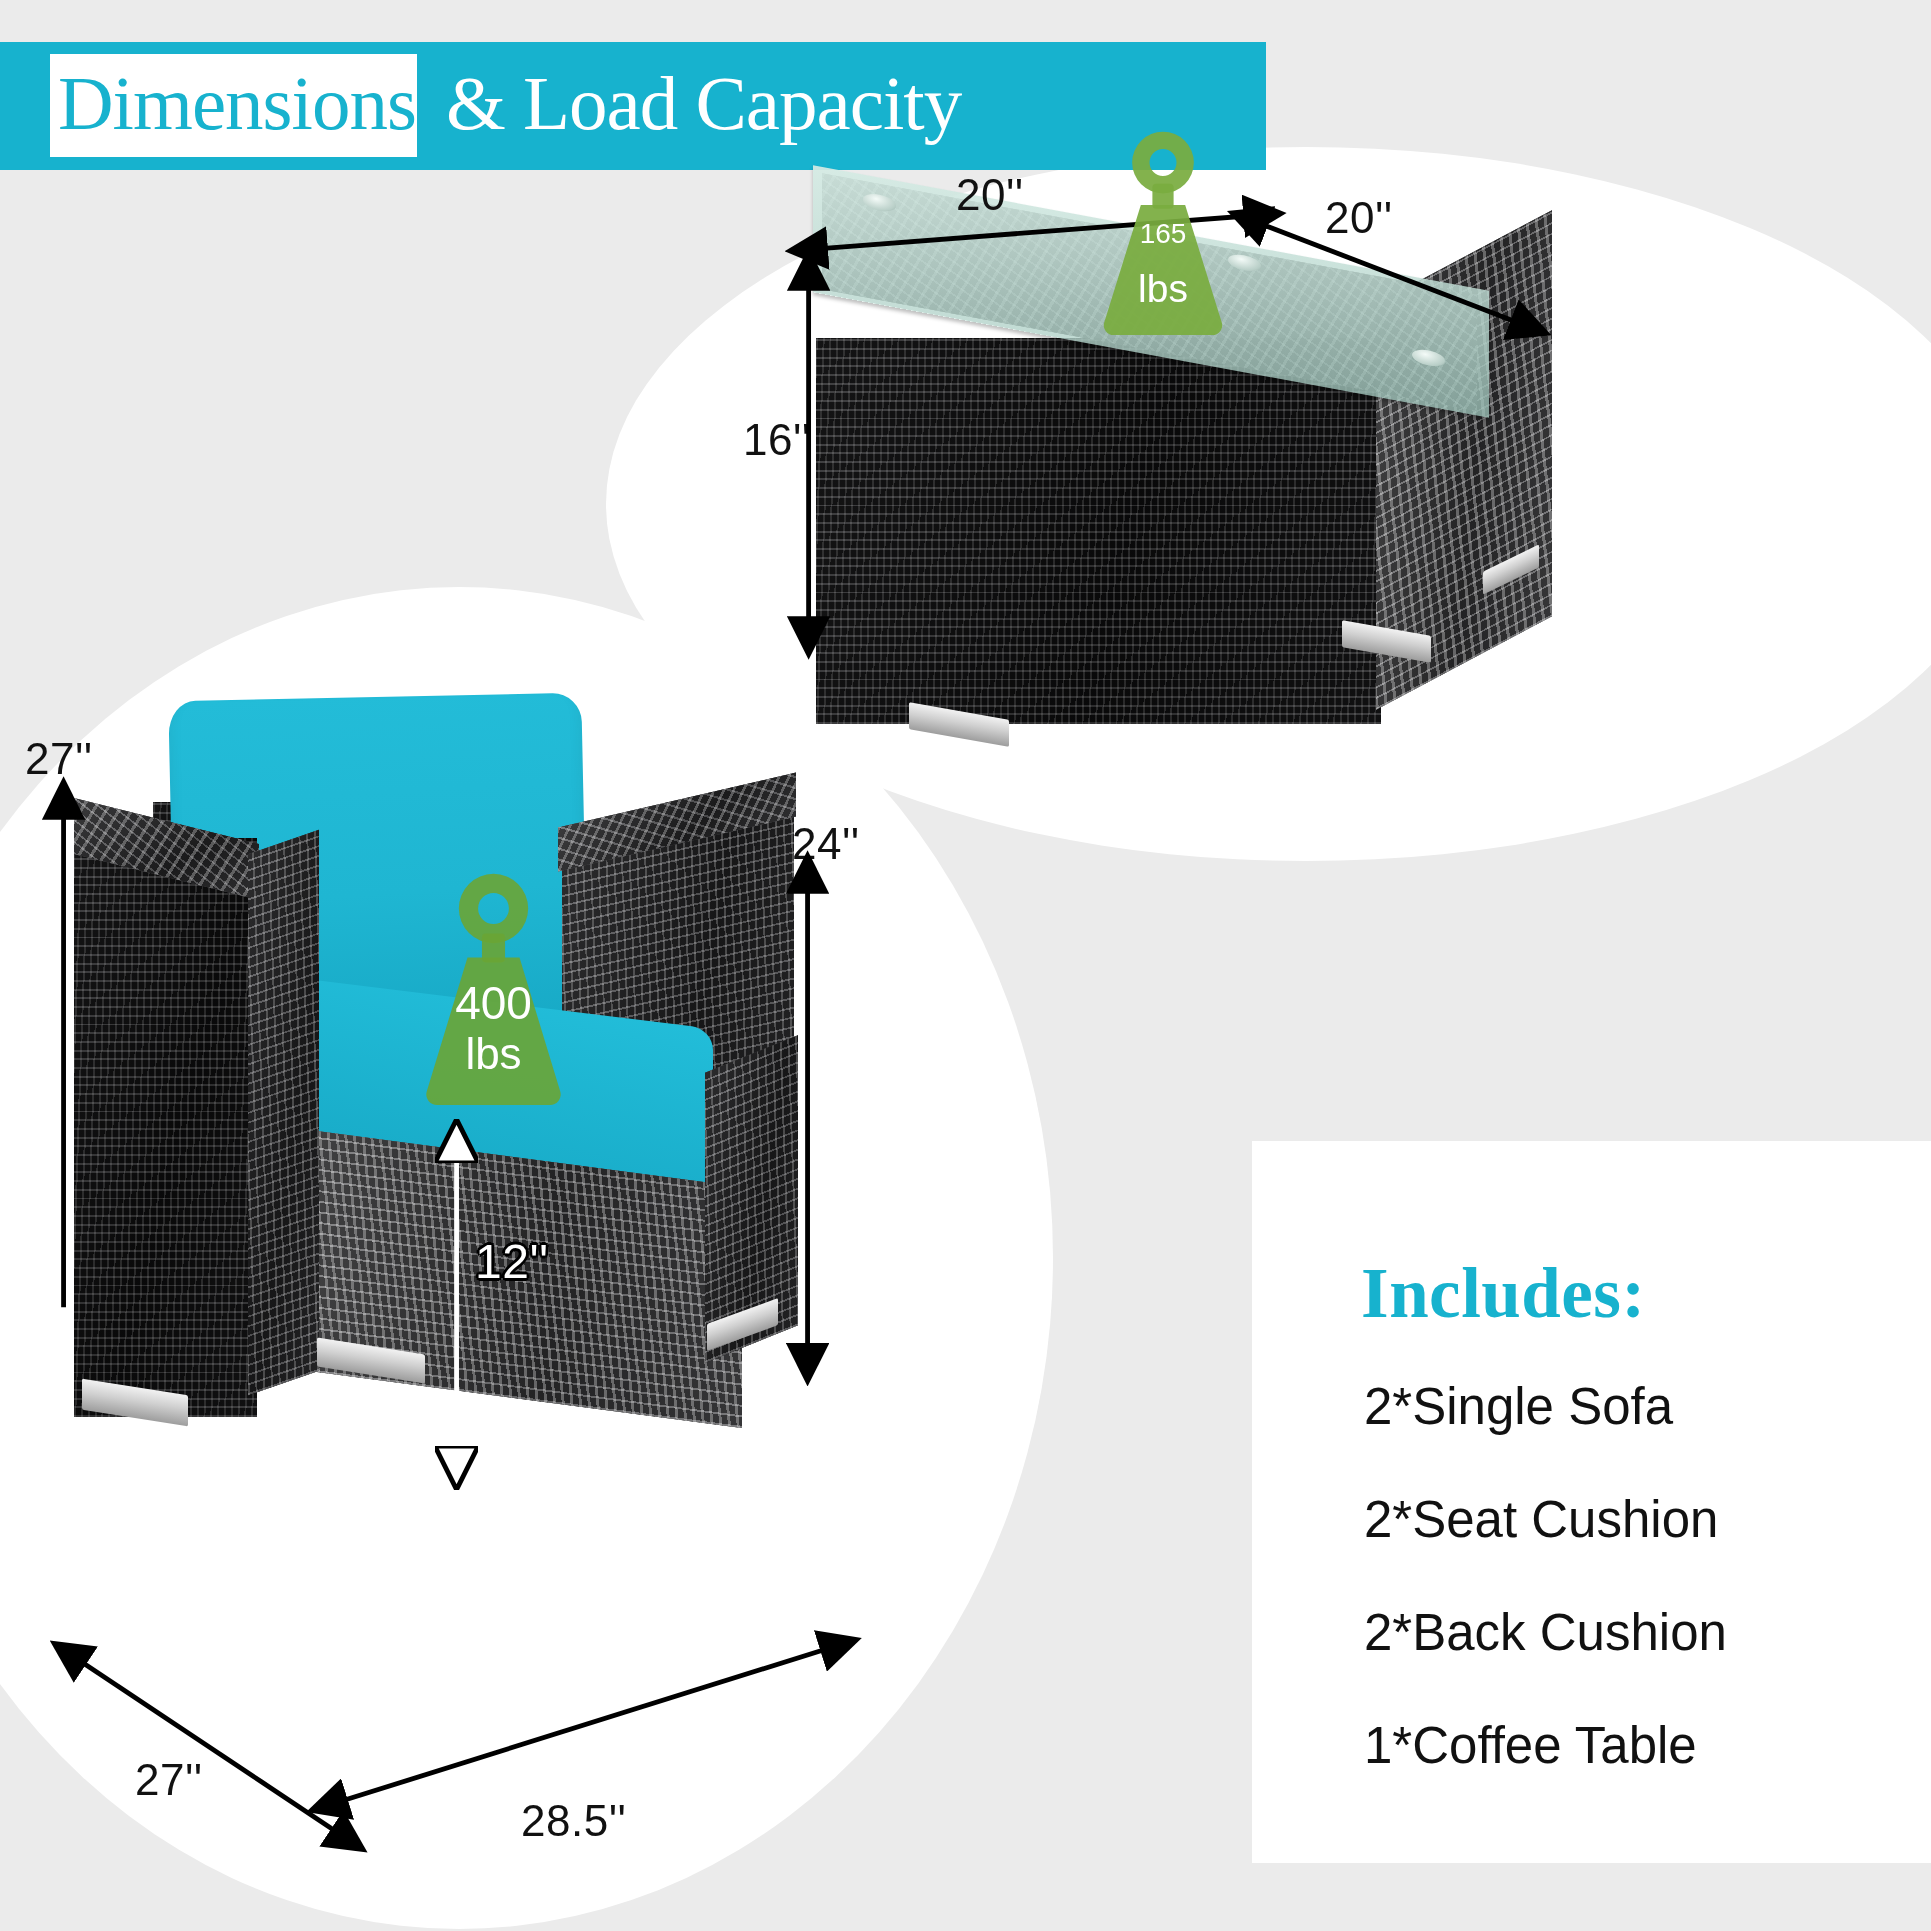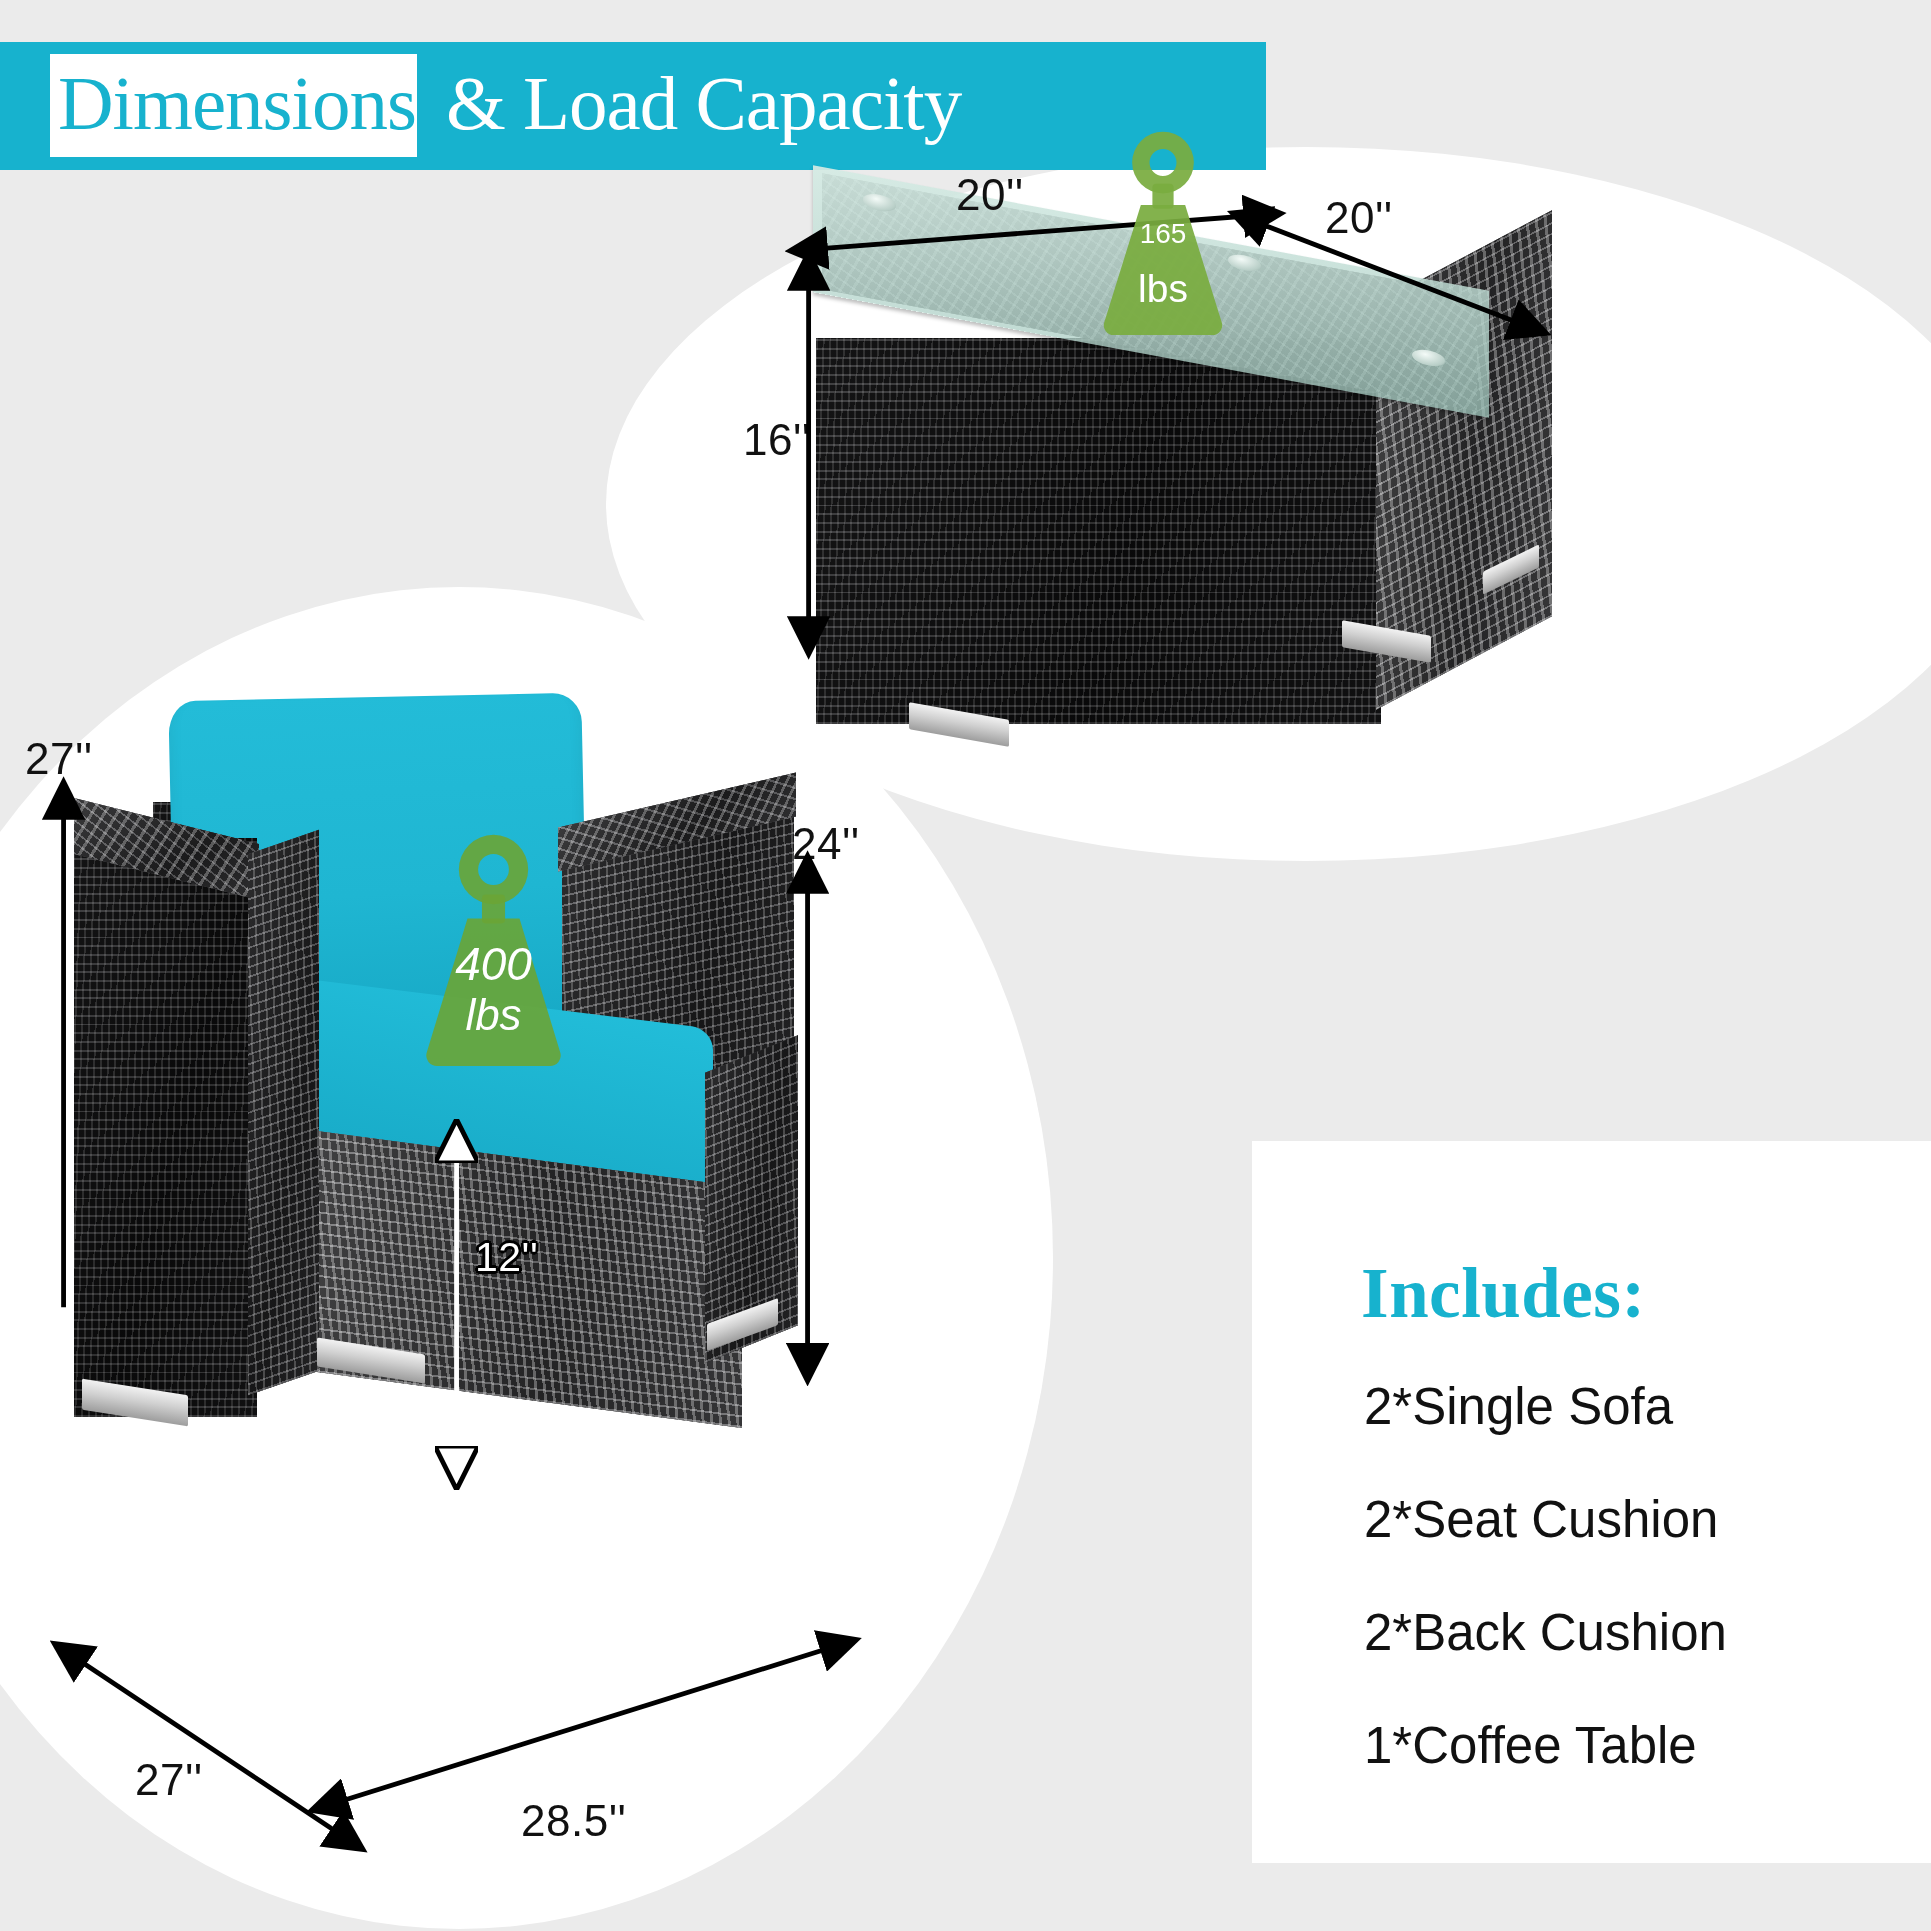--- a/index.html
+++ b/index.html
@@ -232,21 +232,21 @@
   <div id="chair-base-front" class="weave-light"></div>
   <div id="chair-base-right" class="weave-mid"></div>
   <div id="chair-armL-out" class="weave-dark"></div>
   <div id="chair-armL-top" class="weave-top"></div>
   <div id="chair-armL-in" class="weave-mid"></div>
   <div id="chair-foot-l" class="foot"></div>
   <div id="chair-foot-m" class="foot"></div>
   <div id="chair-foot-r" class="foot"></div>
 </div>
 
-<div class="weight" id="weight-chair" style="left:402px;top:827px;width:183px;height:241px;font-style:italic;">
+<div class="weight" id="weight-chair" style="left:402px;top:866px;width:183px;height:241px;">
   <svg width="183" height="241" viewBox="0 0 190 250">
     <g fill="#6aa535" fill-opacity="0.9">
       <path d="M68 8 a36 36 0 1 1 0 72 a36 36 0 1 1 0 -72 Z
                M68 28 a16 16 0 1 0 0 32 a16 16 0 1 0 0 -32 Z" transform="translate(27,0)"></path>
       <rect x="83" y="70" width="24" height="30" rx="4"></rect>
       <path d="M68 95 h54 l42 138 a11 11 0 0 1 -11 15 H37 a11 11 0 0 1 -11 -15 Z"></path>
     </g>
   </svg>
   <div class="wlabel" style="top:114px;font-size:46px;">400</div>
   <div class="wlabel" style="top:166px;font-size:44px;">lbs</div>
@@ -255,21 +255,21 @@
 <div class="dim" style="left:25px;top:734px;">27''</div>
 <svg class="arrow-svg" style="left:46px;top:801px;" width="39" height="512" viewBox="0 0 40 530">
   <line x1="18" y1="12" x2="18" y2="524" stroke="#000" stroke-width="5" marker-start="url(#ah-l)"></line>
 </svg>
 
 <div class="dim" style="left:792px;top:819px;">24''</div>
 <svg class="arrow-svg" style="left:790px;top:875px;" width="39" height="483" viewBox="0 0 40 500">
   <line x1="18" y1="12" x2="18" y2="492" stroke="#000" stroke-width="5" marker-start="url(#ah-l)" marker-end="url(#ah-r)"></line>
 </svg>
 
-<div class="dim outline" style="left:475px;top:1234px;font-size:41px;">12''</div>
+<div class="dim outline" style="left:475px;top:1234px;font-size:48px;">12''</div>
 <svg class="arrow-svg" style="left:439px;top:1144px;" width="39" height="319" viewBox="0 0 40 330">
   <defs>
     <marker id="ah-lw" markerWidth="9" markerHeight="9" refX="7.5" refY="4.5" orient="auto">
       <polygon points="9,0 0,4.5 9,9" fill="#fff" stroke="#000" stroke-width="1"></polygon>
     </marker>
     <marker id="ah-rw" markerWidth="9" markerHeight="9" refX="1.5" refY="4.5" orient="auto">
       <polygon points="0,0 9,4.5 0,9" fill="#fff" stroke="#000" stroke-width="1"></polygon>
     </marker>
   </defs>
   <line x1="18" y1="12" x2="18" y2="320" stroke="#ffffff" stroke-width="5" marker-start="url(#ah-lw)" marker-end="url(#ah-rw)"></line>

